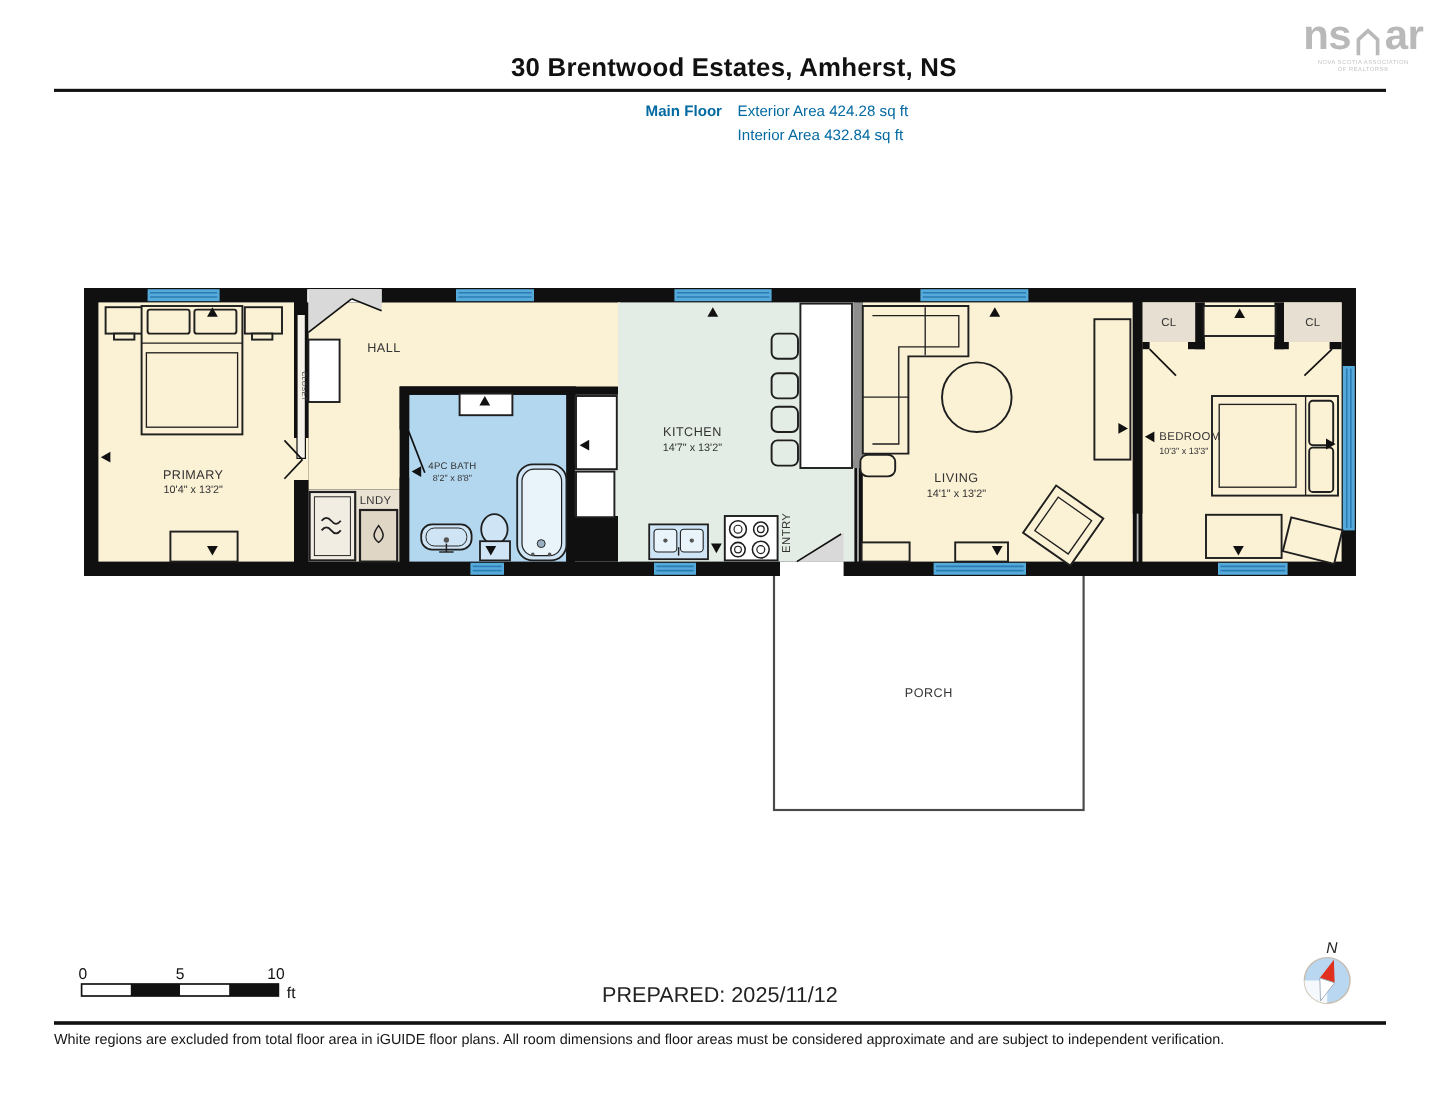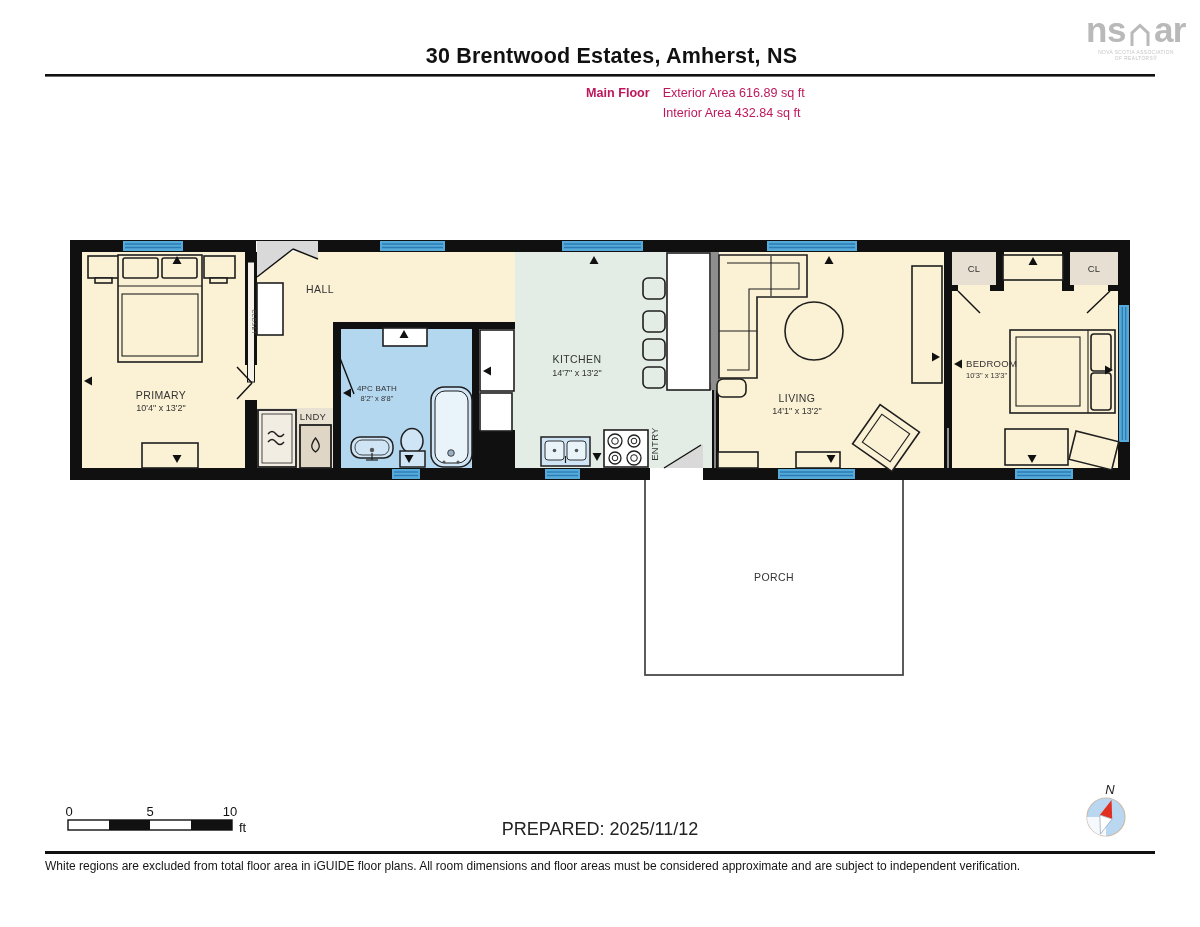--- a/index.html
+++ b/index.html
@@ -1,20 +1,20 @@
 <!DOCTYPE html>
 <html><head>
 <meta charset="utf-8">
 <style>
   html,body{margin:0;padding:0;background:#fff;}
   .page{position:relative;width:1200px;height:927px;background:#ffffff;
         font-family:"Liberation Sans",sans-serif;overflow:hidden;}
   .title{position:absolute;top:44px;left:0;right:0;text-align:center;
          font-size:21.5px;font-weight:bold;color:#111;letter-spacing:.2px;margin-left:23px;}
-  .floorinfo{position:absolute;left:538px;top:84px;display:flex;font-size:12.6px;color:#be185d;margin-left:48px;}
+  .floorinfo{position:absolute;left:538px;top:84px;display:flex;font-size:12.6px;color:#0369a1;}
   .floorinfo .flabel{font-weight:bold;line-height:19.5px;}
   .floorinfo .fvals{margin-left:13px;line-height:19.5px;}
   .logo{position:absolute;top:12px;right:14px;width:100px;text-align:center;color:#b9b9b9;}
   .logo-row{display:flex;align-items:flex-end;justify-content:space-between;
             font-weight:bold;font-size:35px;line-height:1;letter-spacing:-.5px;}
   .logo-tag{margin-top:3px;font-size:4.8px;letter-spacing:.45px;line-height:1.35;color:#c4c4c4;}
   .prepared{position:absolute;left:0;right:0;top:819px;text-align:center;
             font-size:18px;color:#222;}
   .disclaimer{position:absolute;left:45px;top:859px;font-size:12px;color:#151515;}
   svg.plan{position:absolute;left:0;top:0;}
@@ -36,21 +36,21 @@
 </head>
 <body>
 
 <div class="page">
 
   <div class="title">30 Brentwood Estates, Amherst, NS</div>
 
   <div class="floorinfo">
     <div class="flabel">Main Floor</div>
     <div class="fvals">
-      <div>Exterior Area 616.89 sq ft</div>
+      <div>Exterior Area 424.28 sq ft</div>
       <div>Interior Area 432.84 sq ft</div>
     </div>
   </div>
 
   <div class="logo">
     <div class="logo-row">
       <span>ns</span>
         <svg width="22" height="25" viewBox="0 0 22 25" style="margin:0 1px;">
           <path d="M3 24 V11 L11 3.5 L19 11 V24" fill="none" stroke="#b9b9b9" stroke-width="3"></path>
         </svg>

